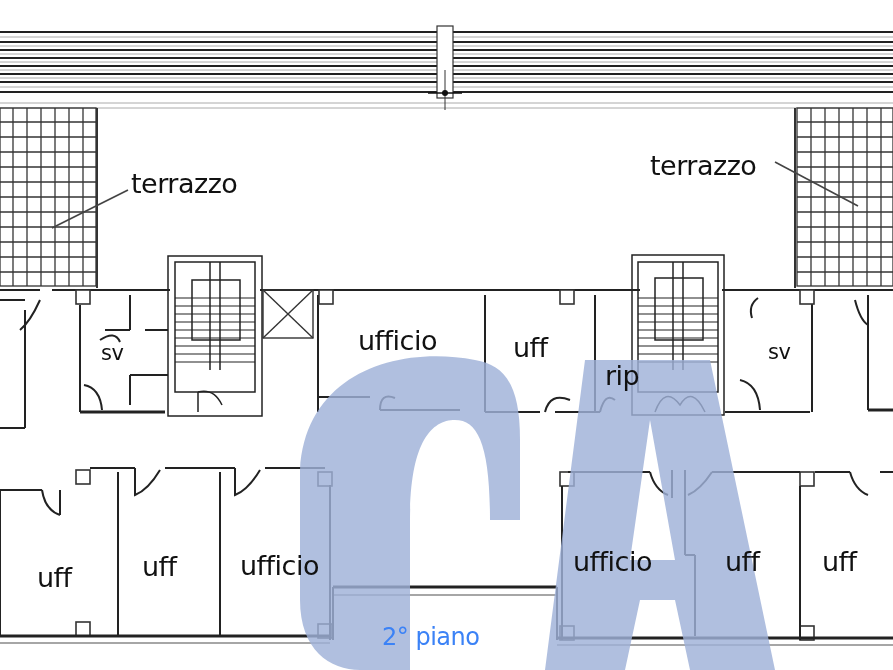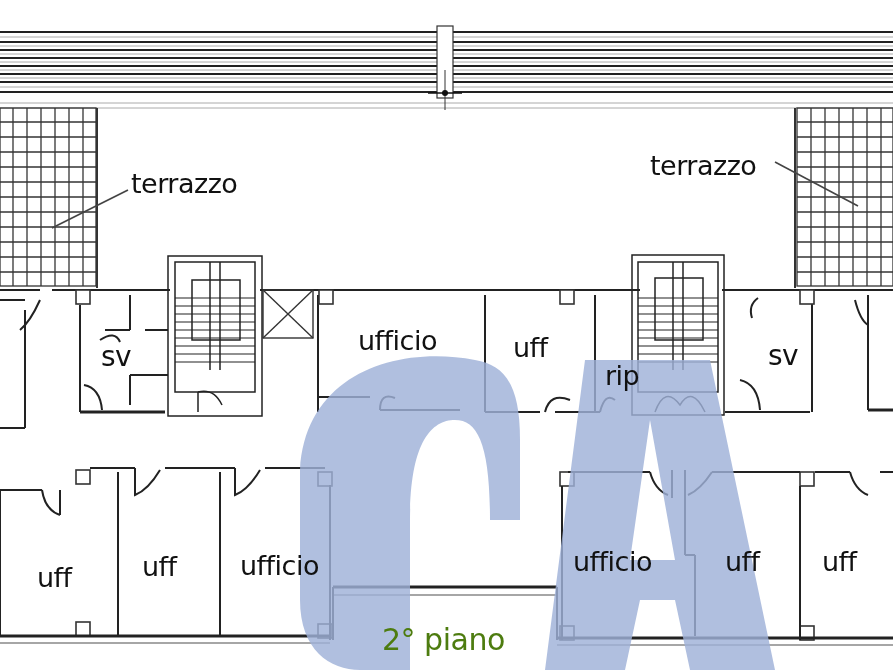--- a/index.html
+++ b/index.html
@@ -1,21 +1,21 @@
 <!DOCTYPE html>
 <html><head>
 <meta charset="utf-8">
 <style>
   html, body { margin: 0; padding: 0; background: #ffffff; }
   body { width: 893px; height: 670px; overflow: hidden; position: relative; font-family: "DejaVu Sans", sans-serif; }
   #plan { position: absolute; left: 0; top: 0; width: 893px; height: 670px; }
   .lbl { position: absolute; color: #111; font-family: "DejaVu Sans", sans-serif; white-space: nowrap; letter-spacing: -0.5px; line-height: 1; }
   .lbl-lg { font-size: 27px; }
-  .lbl-sm { font-size: 28px; }
-  .lbl-floor { font-size: 30px; color: #4d7c0f; }
+  .lbl-sm { font-size: 21px; }
+  .lbl-floor { font-size: 24px; color: #3b82f6; }
   #watermark { position: absolute; left: 0; top: 0; width: 893px; height: 670px; pointer-events: none; }
 </style>
 </head>
 <body>
 
 <svg id="plan" viewBox="0 0 893 670" xmlns="http://www.w3.org/2000/svg">
   <g stroke="#222" stroke-width="2.2">
     <line x1="0" y1="32" x2="893" y2="32"></line>
     <line x1="0" y1="42" x2="893" y2="42"></line>
     <line x1="0" y1="50" x2="893" y2="50"></line>

